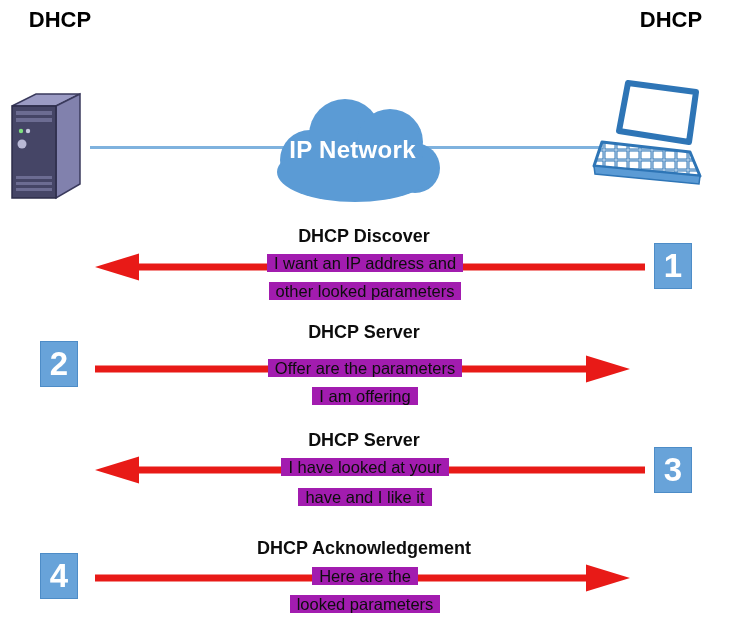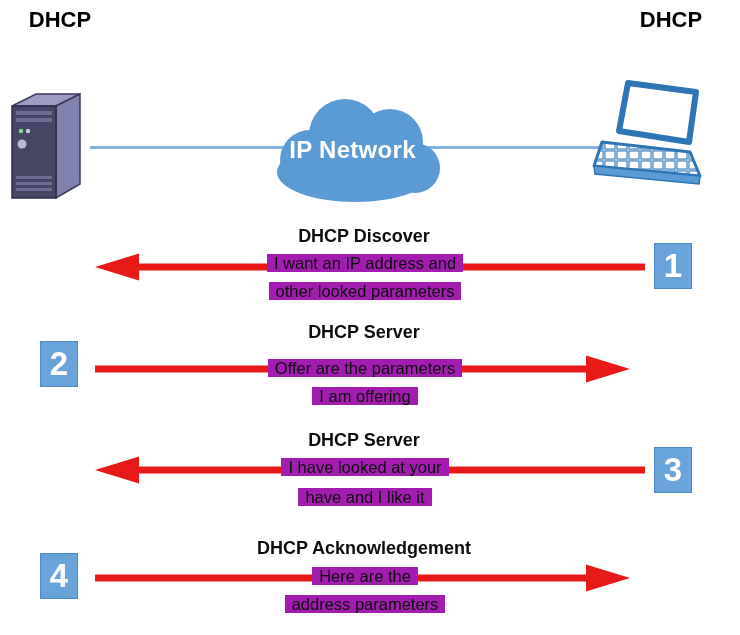--- a/index.html
+++ b/index.html
@@ -125,17 +125,17 @@
     <div class="badge" style="left:654px; top:447px">3</div>
   </div>
 
   <div>
     <div class="msg-title" style="top:538px">DHCP Acknowledgement</div>
     <svg class="arrow" style="left:95px; top:563px" width="535" height="30" viewBox="0 0 535 30">
       <rect class="ar" x="0" y="11.5" width="497" height="7"></rect>
       <polygon class="ar" points="535,15 491,1.5 491,28.5"></polygon>
     </svg>
     <div class="msg-line" style="top:566px"><span>Here are the</span></div>
-    <div class="msg-line" style="top:594px"><span>address parameters</span></div>
+    <div class="msg-line" style="top:594px"><span>looked parameters</span></div>
     <div class="badge" style="left:40px; top:553px">4</div>
   </div>
 
 </div>
 
 </body></html>

